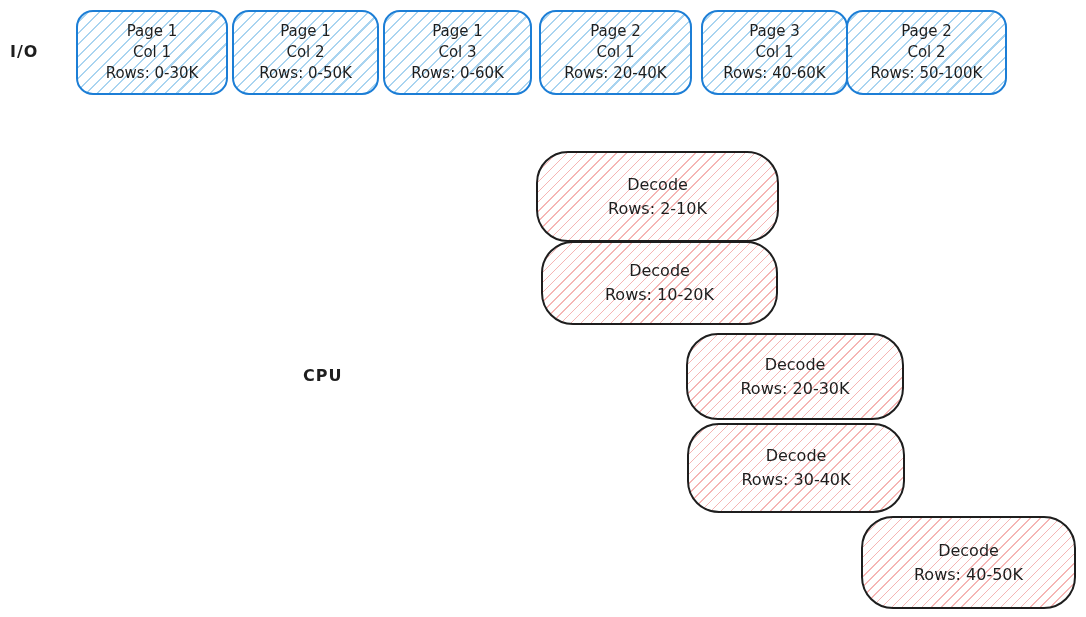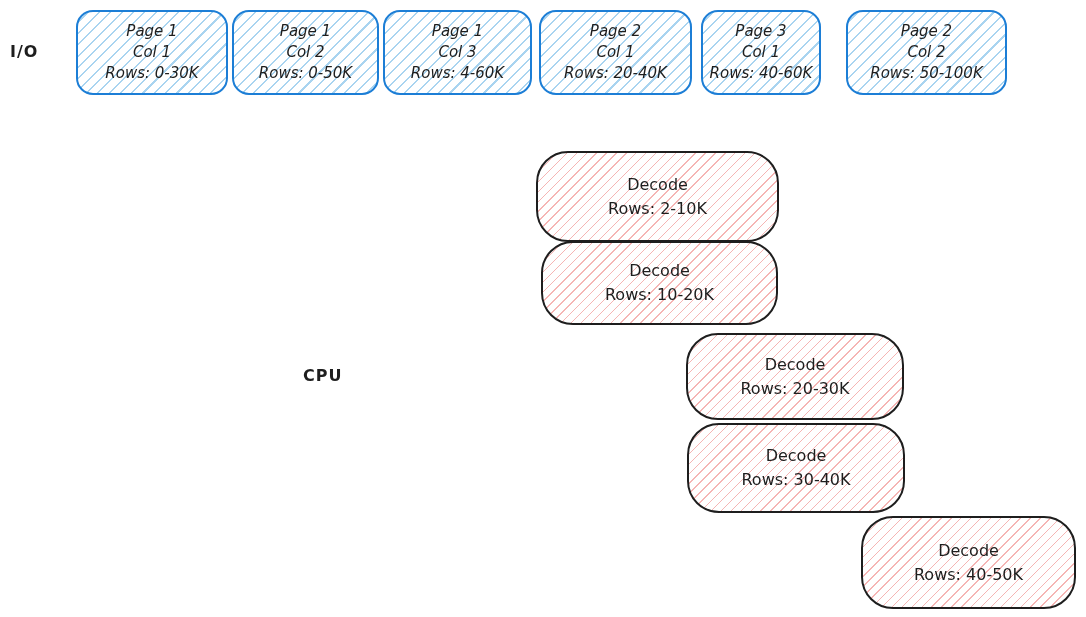--- a/index.html
+++ b/index.html
@@ -47,40 +47,39 @@
     top: 10px;
     height: 85px;
     border: 2.5px solid var(--io-border);
     border-radius: 17px;
     background-color: var(--bg);
     background-image: repeating-linear-gradient(
       135deg,
       transparent 0px, transparent 6.5px,
       var(--io-hatch) 6.5px, var(--io-hatch) 8px
     );
-    font-style: italic;
   }
   .cpu-box {
     border: 2px solid var(--cpu-border);
     border-radius: 32px;
     line-height: 24px;
     font-size: 16px;
     background-color: var(--bg);
     background-image: repeating-linear-gradient(
       135deg,
       transparent 0px, transparent 6px,
       var(--cpu-hatch) 6px, var(--cpu-hatch) 7px
     );
   }
   
   .b1 { left: 76px;  width: 152px; }
   .b2 { left: 232px; width: 147px; }
   .b3 { left: 383px; width: 149px; }
   .b4 { left: 539px; width: 153px; }
-  .b5 { left: 701px; width: 120px; }
+  .b5 { left: 701px; width: 147px; }
   .b6 { left: 846px; width: 161px; }
   
   .d1 { left: 536px; top: 151px; width: 243px; height: 91px; }
   .d2 { left: 541px; top: 241px; width: 237px; height: 84px; }
   .d3 { left: 686px; top: 333px; width: 218px; height: 87px; }
   .d4 { left: 687px; top: 423px; width: 218px; height: 90px; }
   .d5 { left: 861px; top: 516px; width: 215px; height: 93px; }
 
   .box .line { display: block; white-space: nowrap; }
 </style>
@@ -98,21 +97,21 @@
     <span class="line">Rows: 0-30K</span>
   </div>
   <div class="box io-box b2">
     <span class="line">Page 1</span>
     <span class="line">Col 2</span>
     <span class="line">Rows: 0-50K</span>
   </div>
   <div class="box io-box b3">
     <span class="line">Page 1</span>
     <span class="line">Col 3</span>
-    <span class="line">Rows: 4-60K</span>
+    <span class="line">Rows: 0-60K</span>
   </div>
   <div class="box io-box b4">
     <span class="line">Page 2</span>
     <span class="line">Col 1</span>
     <span class="line">Rows: 20-40K</span>
   </div>
   <div class="box io-box b5">
     <span class="line">Page 3</span>
     <span class="line">Col 1</span>
     <span class="line">Rows: 40-60K</span>

